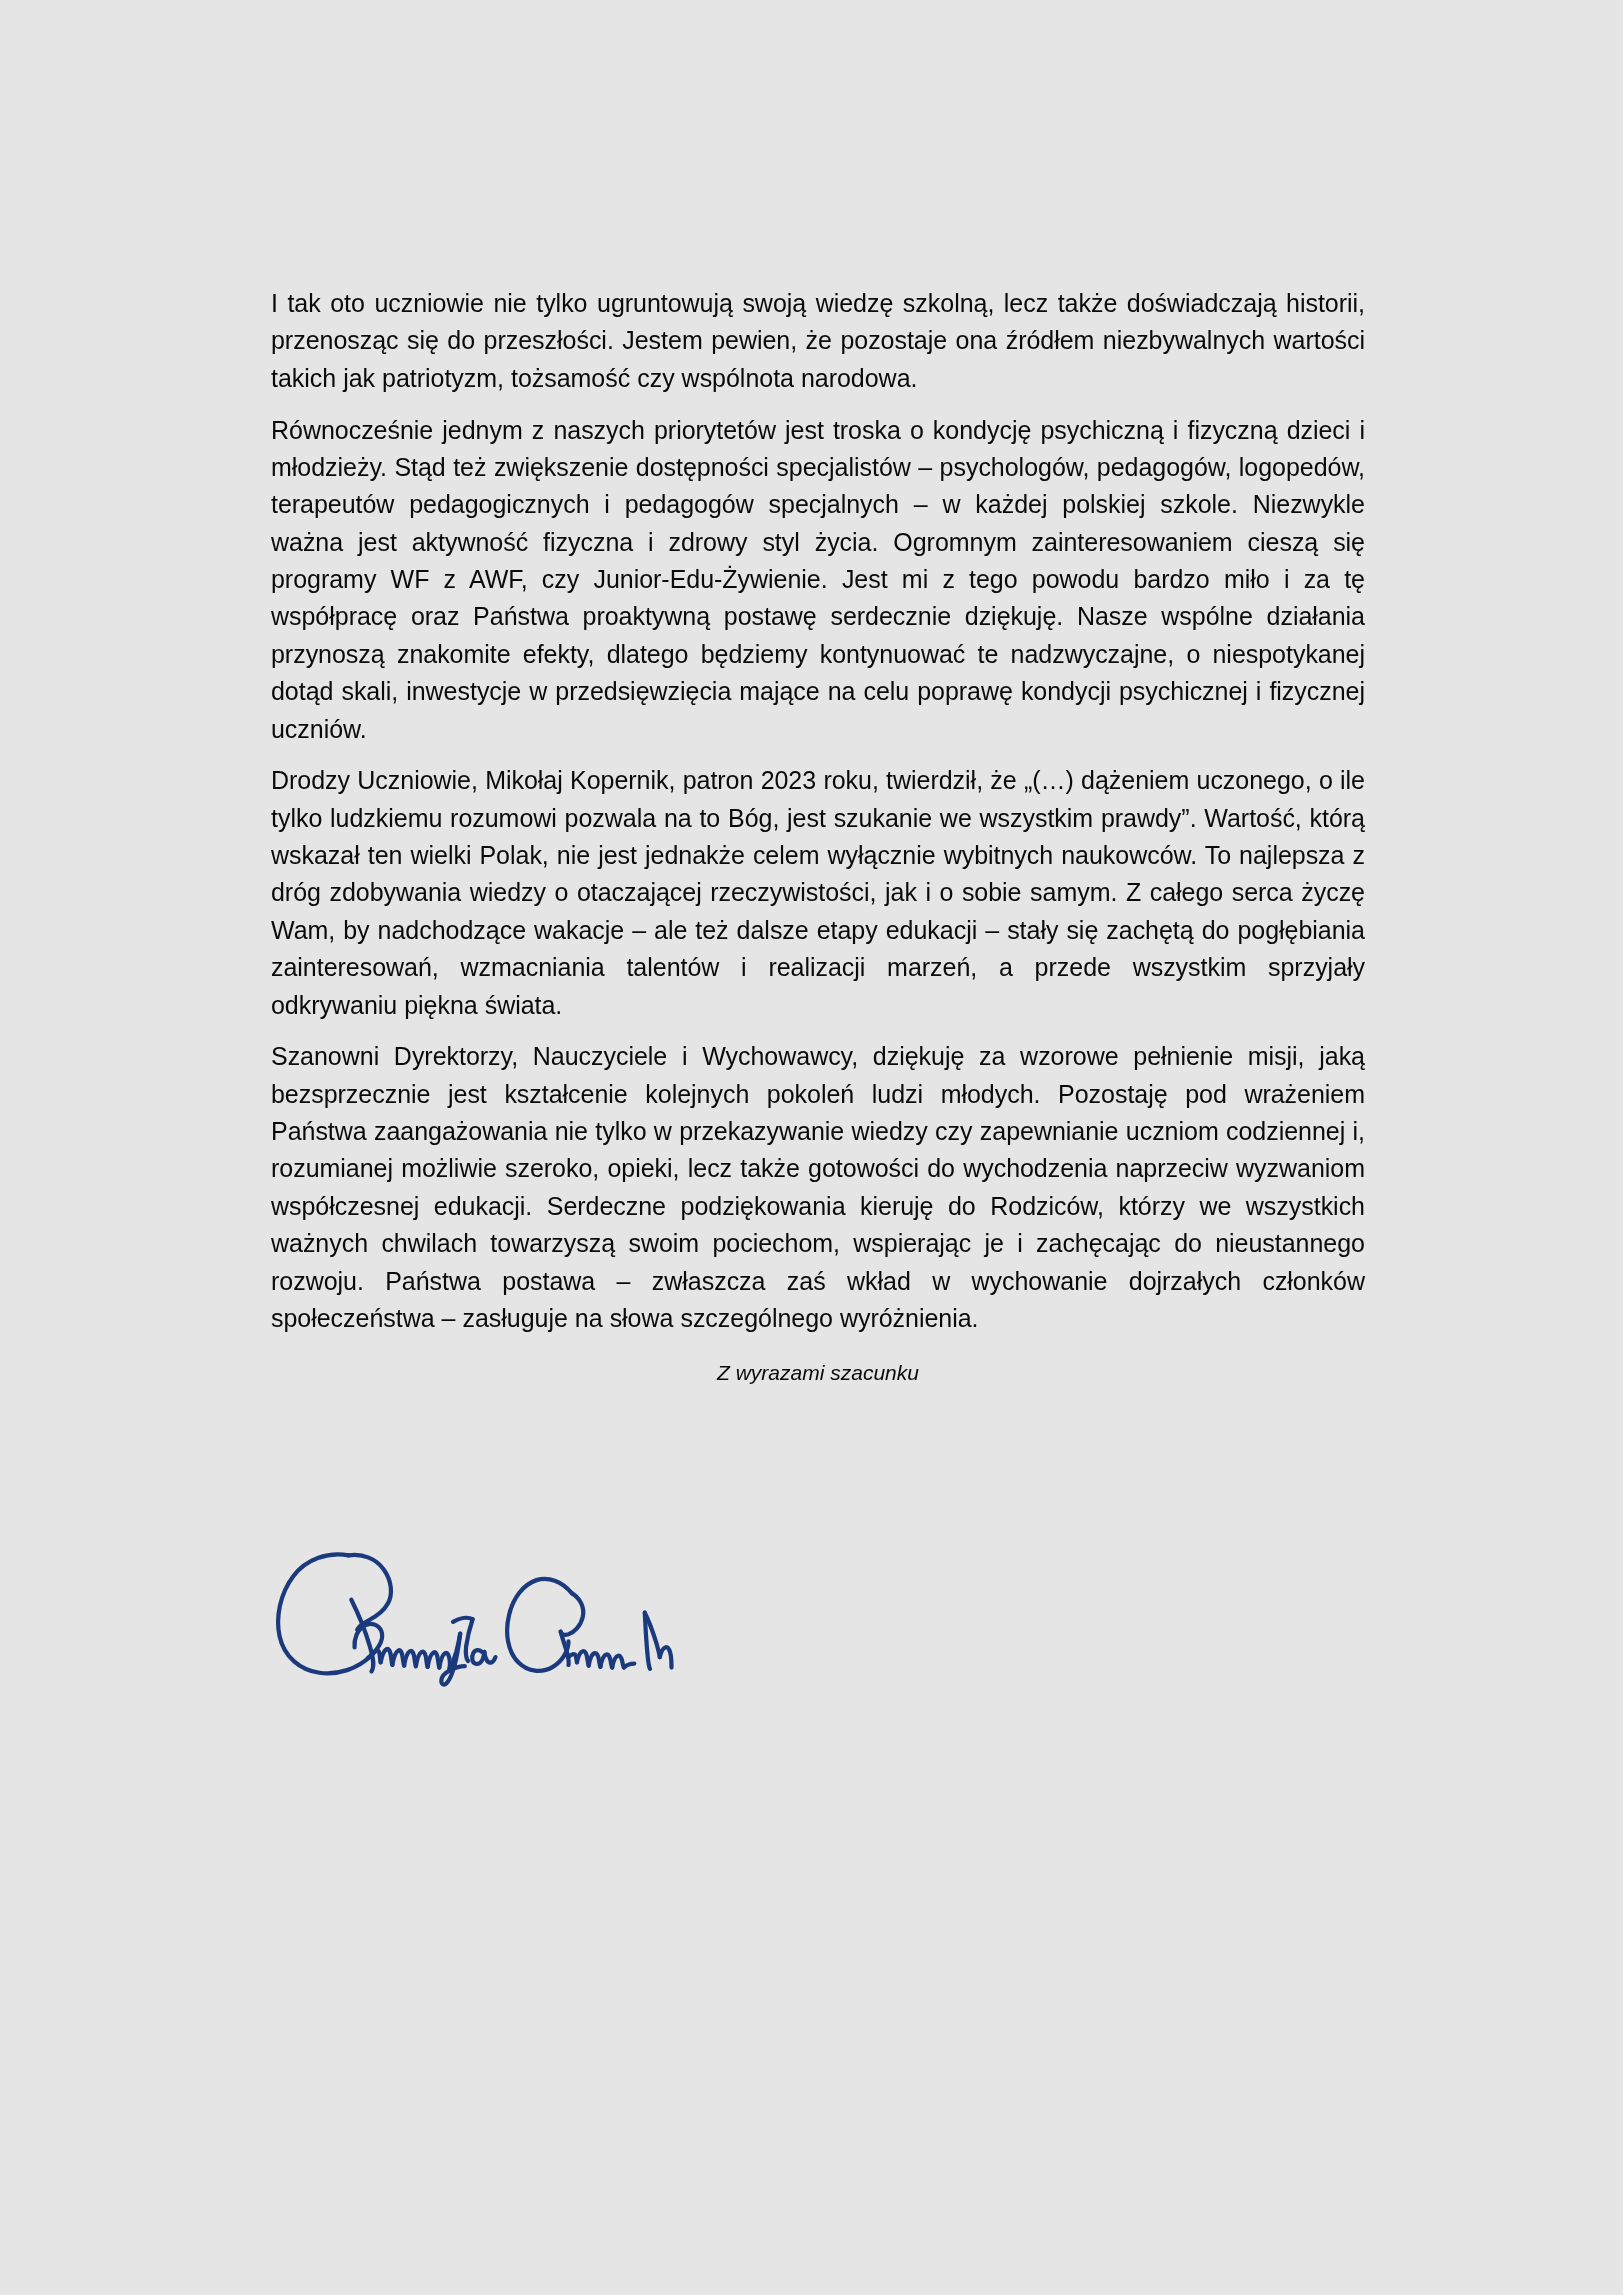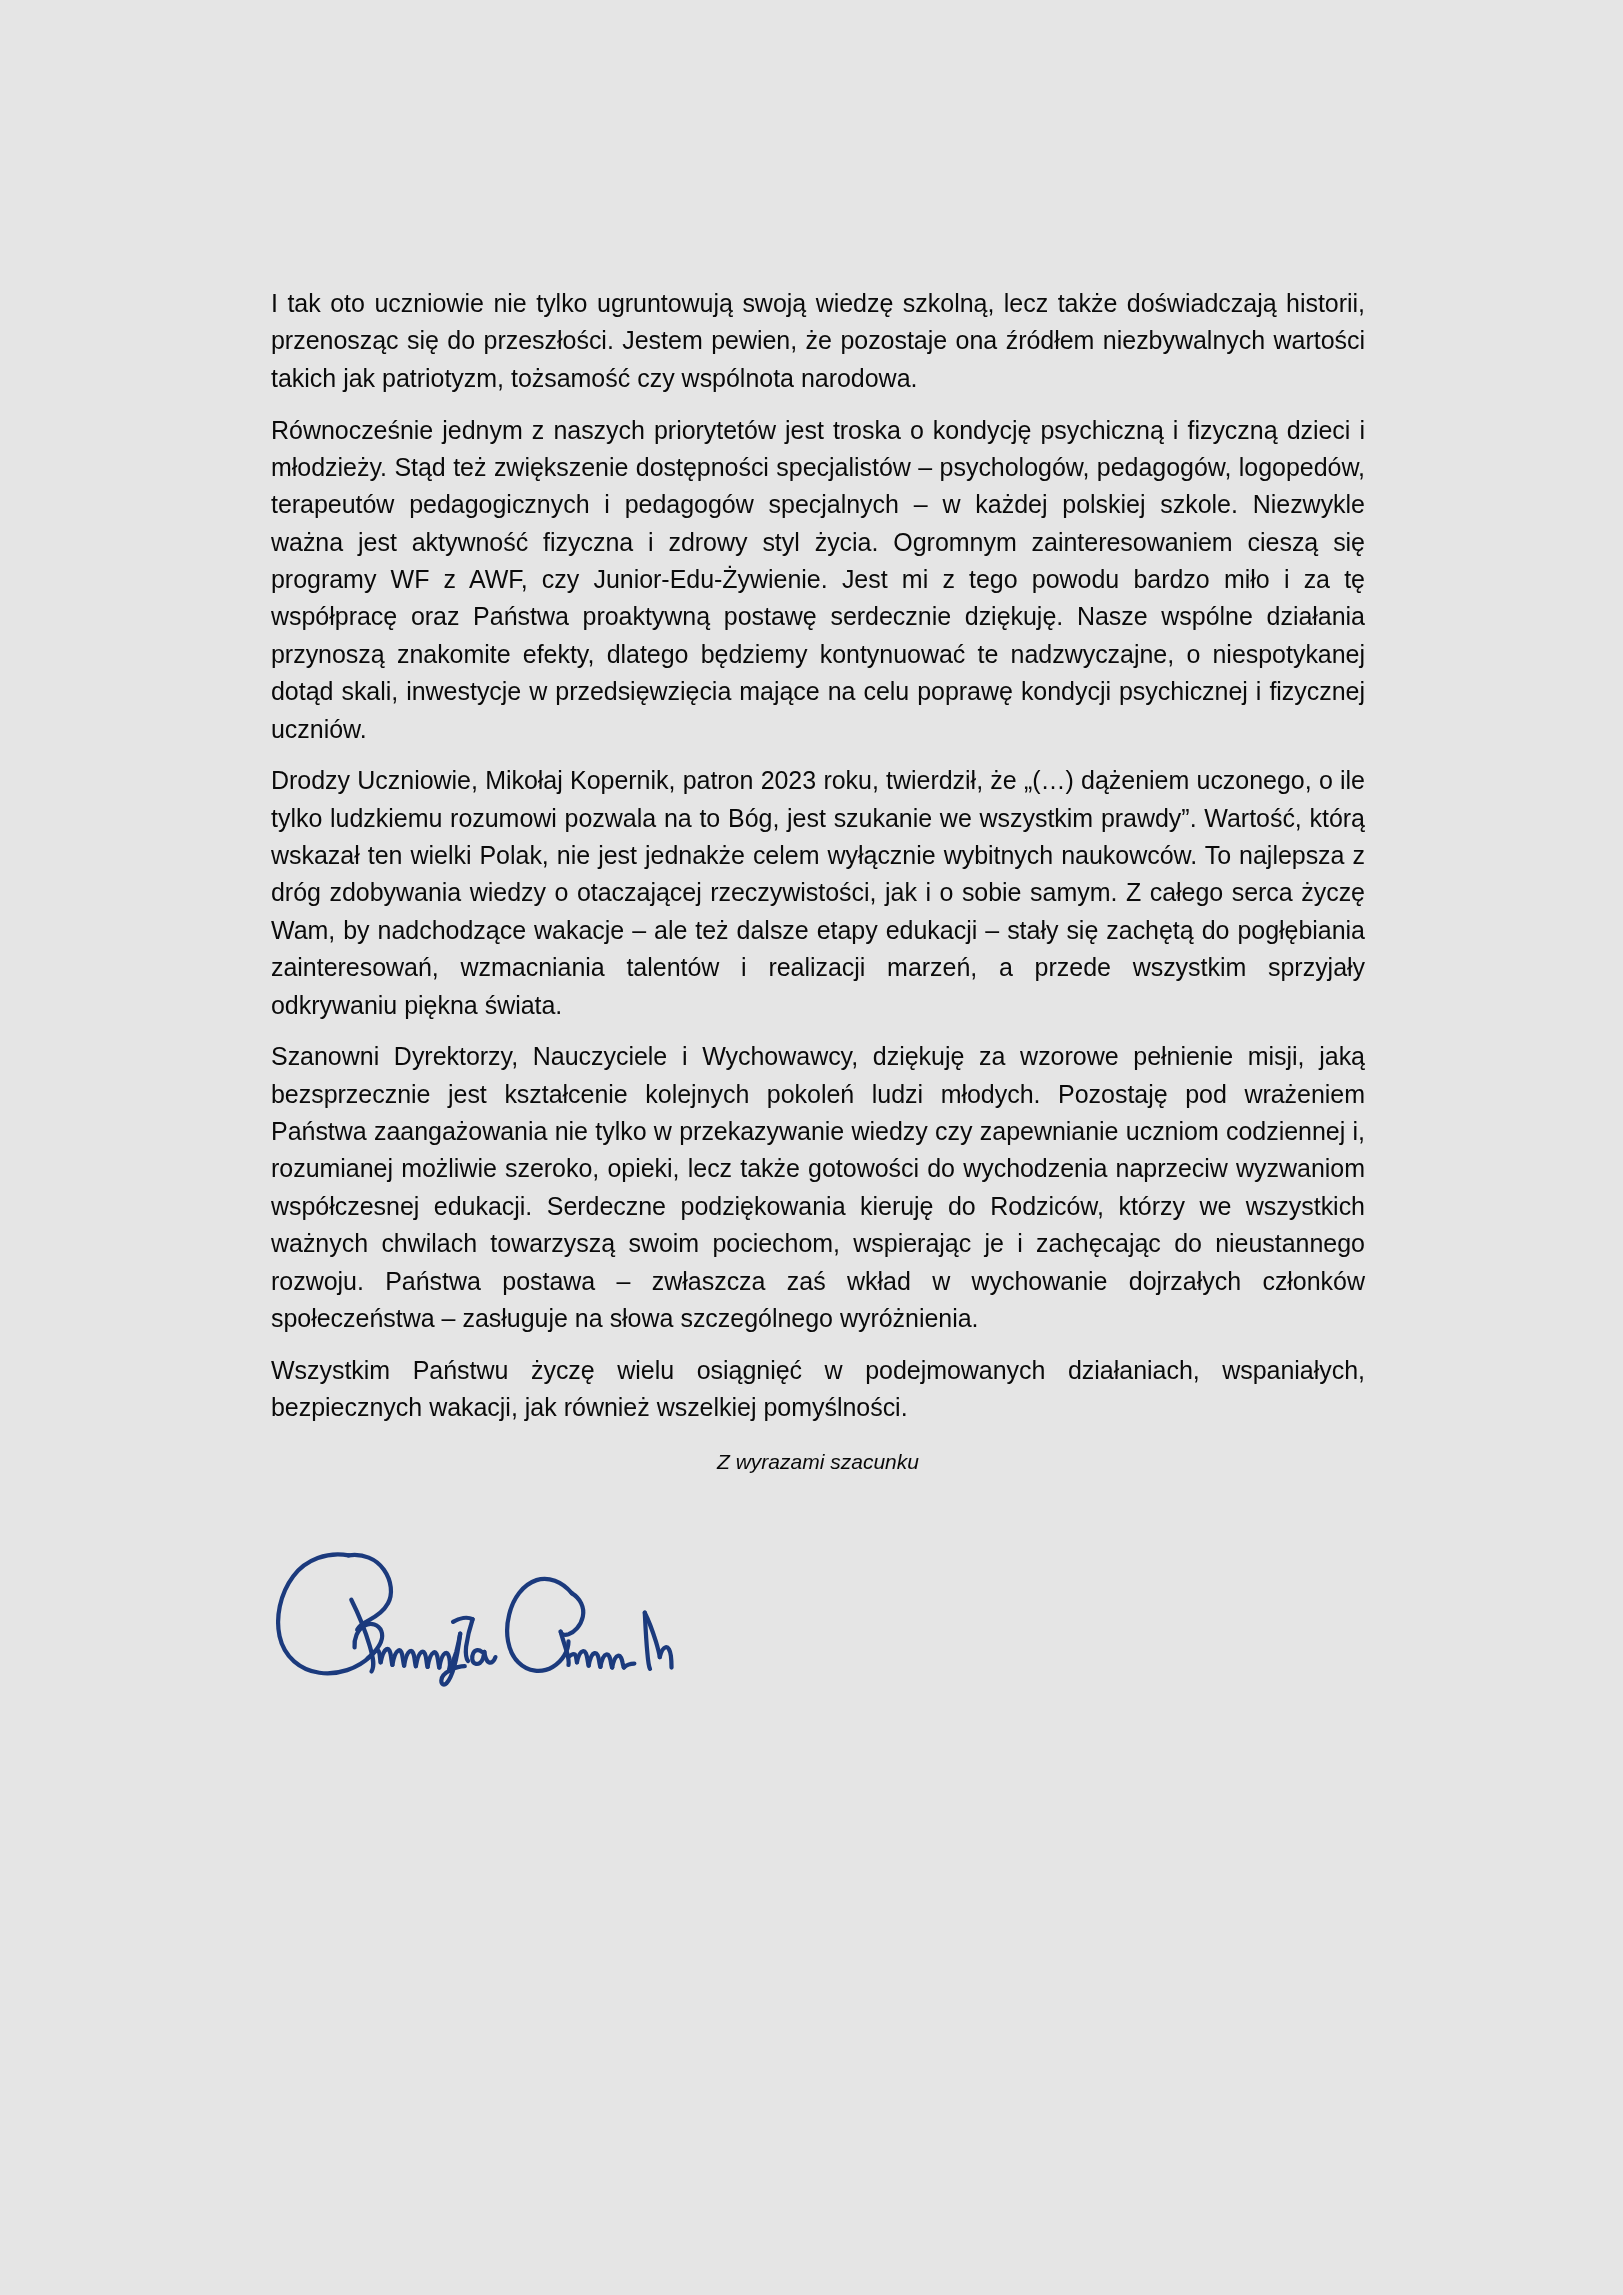--- a/index.html
+++ b/index.html
@@ -69,21 +69,20 @@
   <div class="content">
 
     <p class="para">I tak oto uczniowie nie tylko ugruntowują swoją wiedzę szkolną, lecz także doświadczają historii, przenosząc się do przeszłości. Jestem pewien, że pozostaje ona źródłem niezbywalnych wartości takich jak patriotyzm, tożsamość czy wspólnota narodowa.</p>
 
     <p class="para">Równocześnie jednym z naszych priorytetów jest troska o kondycję psychiczną i fizyczną dzieci i młodzieży. Stąd też zwiększenie dostępności specjalistów – psychologów, pedagogów, logopedów, terapeutów pedagogicznych i pedagogów specjalnych – w każdej polskiej szkole. Niezwykle ważna jest aktywność fizyczna i zdrowy styl życia. Ogromnym zainteresowaniem cieszą się programy WF z AWF, czy Junior-Edu-Żywienie. Jest mi z tego powodu bardzo miło i za tę współpracę oraz Państwa proaktywną postawę serdecznie dziękuję. Nasze wspólne działania przynoszą znakomite efekty, dlatego będziemy kontynuować te nadzwyczajne, o niespotykanej dotąd skali, inwestycje w przedsięwzięcia mające na celu poprawę kondycji psychicznej i fizycznej uczniów.</p>
 
     <p class="para"><span class="it">Drodzy Uczniowie</span><span>, Mikołaj Kopernik, patron 2023 roku, twierdził, że „(…) dążeniem uczonego, o ile tylko ludzkiemu rozumowi pozwala na to Bóg, jest szukanie we wszystkim prawdy”. Wartość, którą wskazał ten wielki Polak, nie jest jednakże celem wyłącznie wybitnych naukowców. To najlepsza z dróg zdobywania wiedzy o otaczającej rzeczywistości, jak i o sobie samym. Z całego serca życzę Wam, by nadchodzące wakacje – ale też dalsze etapy edukacji – stały się zachętą do pogłębiania zainteresowań, wzmacniania talentów i realizacji marzeń, a przede wszystkim sprzyjały odkrywaniu piękna świata.</span></p>
 
     <p class="para"><span class="it">Szanowni Dyrektorzy, Nauczyciele i Wychowawcy</span><span>, dziękuję za wzorowe pełnienie misji, jaką bezsprzecznie jest kształcenie kolejnych pokoleń ludzi młodych. Pozostaję pod wrażeniem Państwa zaangażowania nie tylko w przekazywanie wiedzy czy zapewnianie uczniom codziennej i, rozumianej możliwie szeroko, opieki, lecz także gotowości do wychodzenia naprzeciw wyzwaniom współczesnej edukacji. Serdeczne podziękowania kieruję do Rodziców, którzy we wszystkich ważnych chwilach towarzyszą swoim pociechom, wspierając je i zachęcając do nieustannego rozwoju. Państwa postawa – zwłaszcza zaś wkład w wychowanie dojrzałych członków społeczeństwa – zasługuje na słowa szczególnego wyróżnienia.</span></p>
 
-    <p class="para">Wszystkim Państwu życzę wielu osiągnięć w podejmowanych działaniach, wspaniałych, bezpiecznych wakacji, jak również wszelkiej pomyślności.</p>
 
     <p class="closing">Z wyrazami szacunku</p>
 
   </div>
 
   <div class="sig-block">
     <svg class="sig-svg" viewBox="0 0 700 230" xmlns="http://www.w3.org/2000/svg">
       <g fill="none" stroke="#1b3a7d" stroke-width="6.5" stroke-linecap="round" stroke-linejoin="round">
 
         <path d="M118 22 C 86 16, 52 28, 33 54 C 12 82, 6 118, 12 146 C 19 178, 44 198, 73 202

